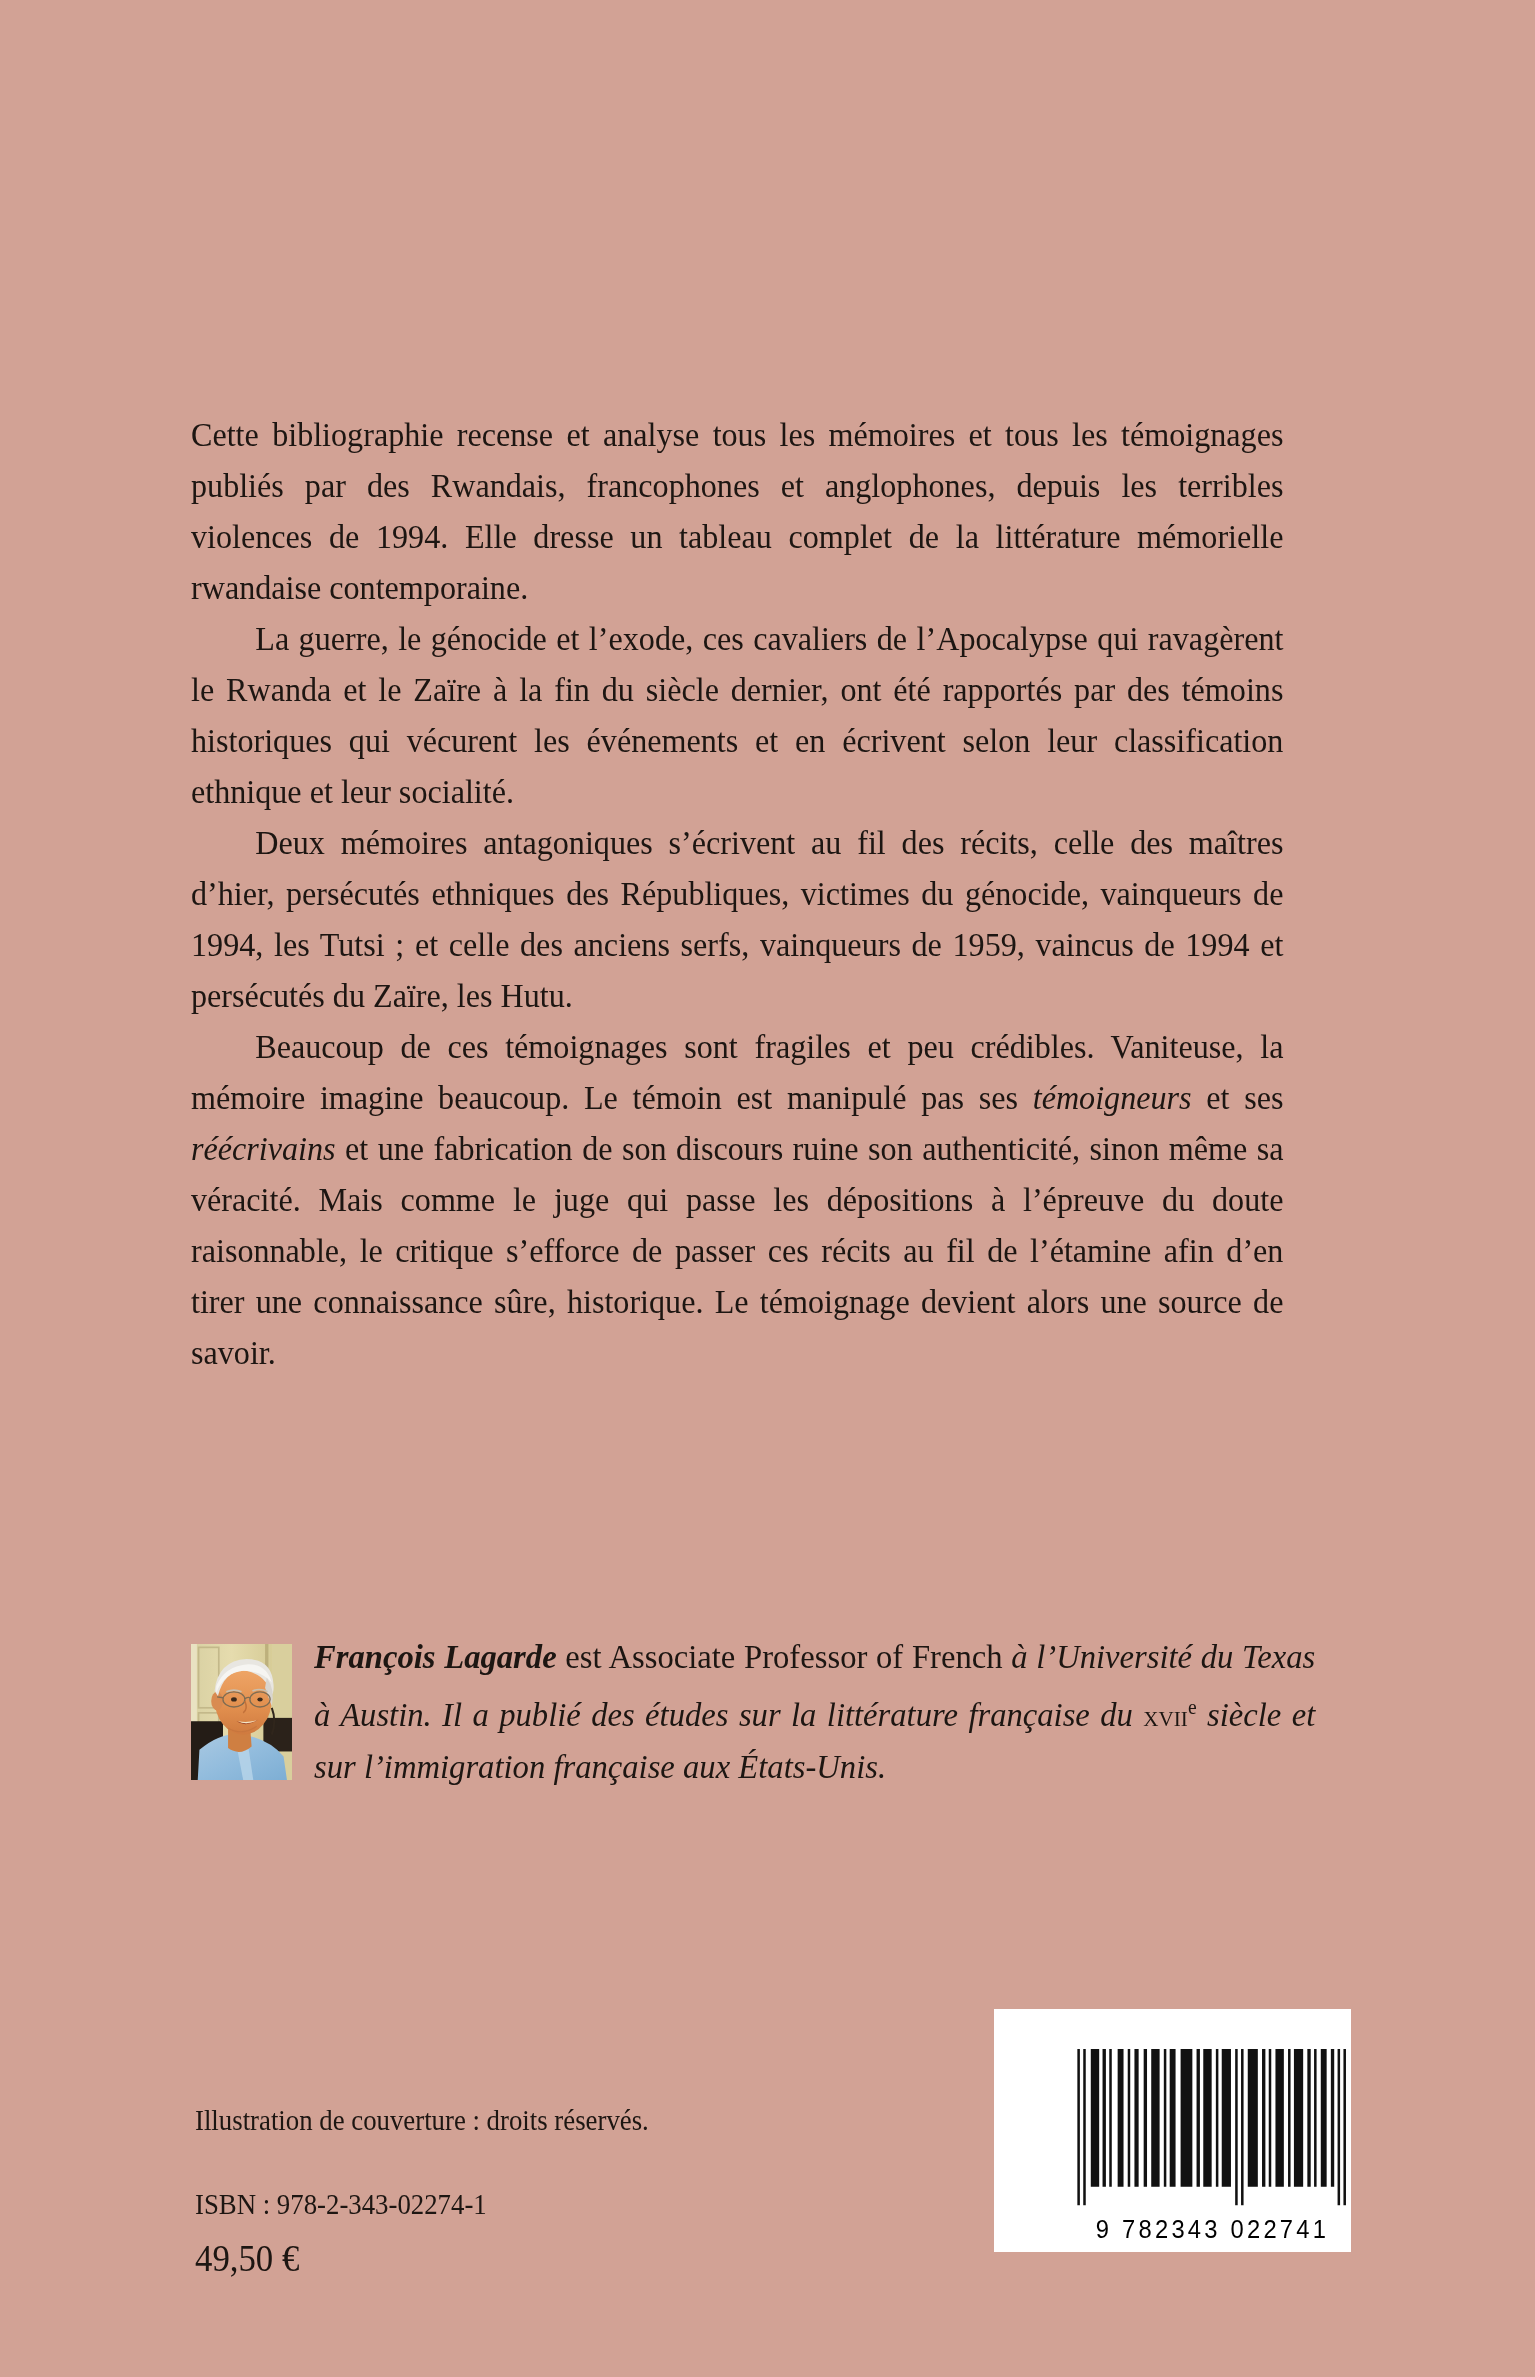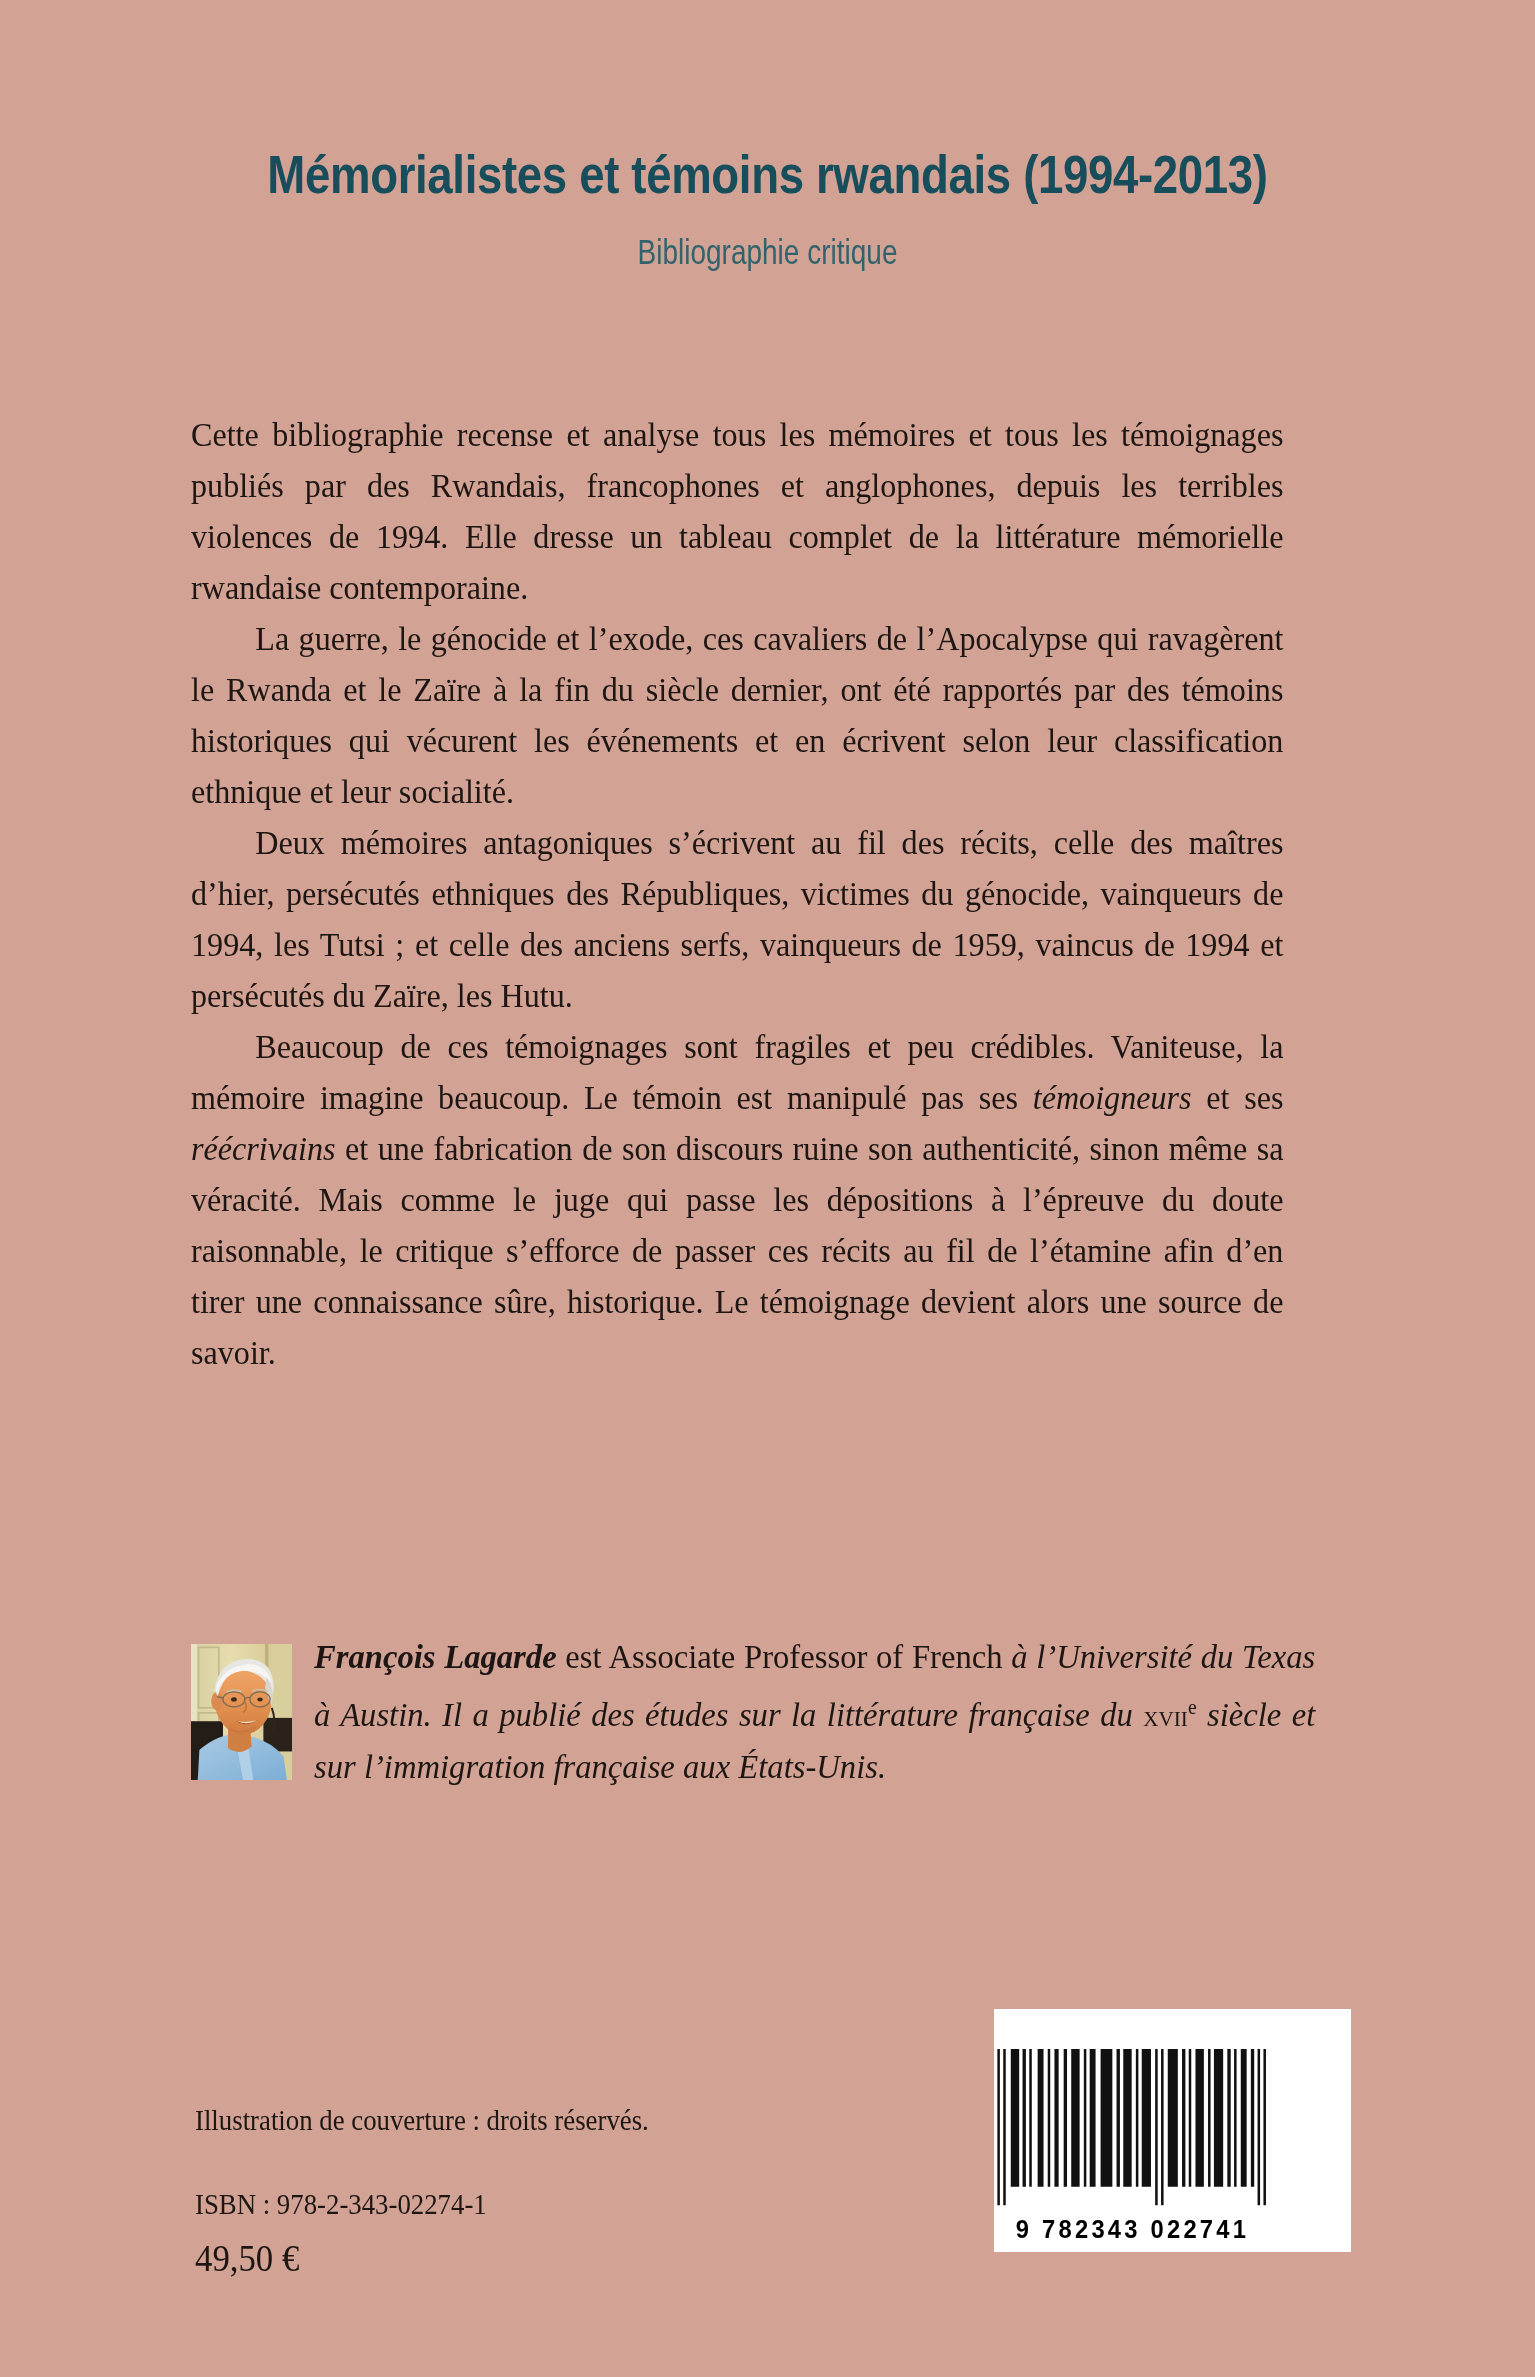--- a/index.html
+++ b/index.html
@@ -170,22 +170,21 @@
   
   .barcode-box {
     position: absolute;
     left: 994px;
     top: 2009px;
     width: 357px;
     height: 243px;
     background: #ffffff;
     display: flex;
     align-items: flex-start;
-    justify-content: flex-start;
-    font-weight: bold;
+    justify-content: flex-end;
   }
   .barcode-inner {
     margin-top: 40px;
     width: 277px;
   }
   .barcode-inner svg {
     display: block;
     width: 277px;
     height: 168px;
   }
@@ -198,24 +197,20 @@
     margin-top: -1.7px;
     white-space: nowrap;
     transform: scaleX(0.95);
   }
 </style>
 </head>
 <body>
 
 <div class="page">
 
-  <div class="title-block">
-    <div class="book-title">Mémorialistes et témoins rwandais (1994-2013)</div>
-    <div class="book-subtitle">Bibliographie critique</div>
-  </div>
 
   <div class="blurb">
     <p>Cette bibliographie recense et analyse tous les mémoires et tous les témoignages publiés par des Rwandais, francophones et anglophones, depuis les terribles violences de 1994. Elle dresse un tableau complet de la littérature mémorielle rwandaise contemporaine.</p>
     <p>La guerre, le génocide et l’exode, ces cavaliers de l’Apocalypse qui ravagèrent le Rwanda et le Zaïre à la fin du siècle dernier, ont été rapportés par des témoins historiques qui vécurent les événements et en écrivent selon leur classification ethnique et leur socialité.</p>
     <p>Deux mémoires antagoniques s’écrivent au fil des récits, celle des maîtres d’hier, persécutés ethniques des Républiques, victimes du génocide, vainqueurs de 1994, les Tutsi ; et celle des anciens serfs, vainqueurs de 1959, vaincus de 1994 et persécutés du Zaïre, les Hutu.</p>
     <p><span>Beaucoup de ces témoignages sont fragiles et peu crédibles. Vaniteuse, la mémoire imagine beaucoup. Le témoin est manipulé pas ses </span><em>témoigneurs</em><span> et ses </span><em>réécrivains</em><span> et une fabrication de son discours ruine son authenticité, sinon même sa véracité. Mais comme le juge qui passe les dépositions à l’épreuve du doute raisonnable, le critique s’efforce de passer ces récits au fil de l’étamine afin d’en tirer une connaissance sûre, historique. Le témoignage devient alors une source de savoir.</span></p>
   </div>
 
   <div class="author-block">
     <div class="author-photo">

